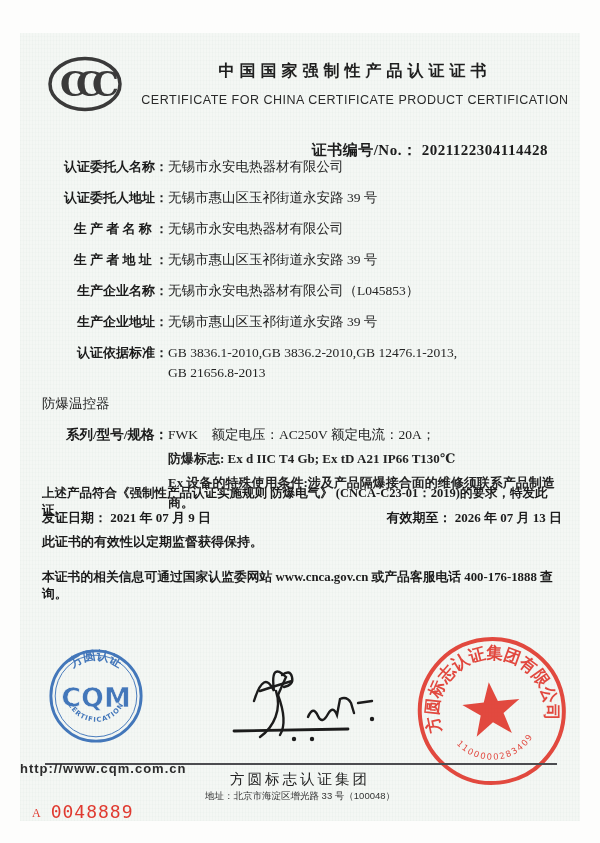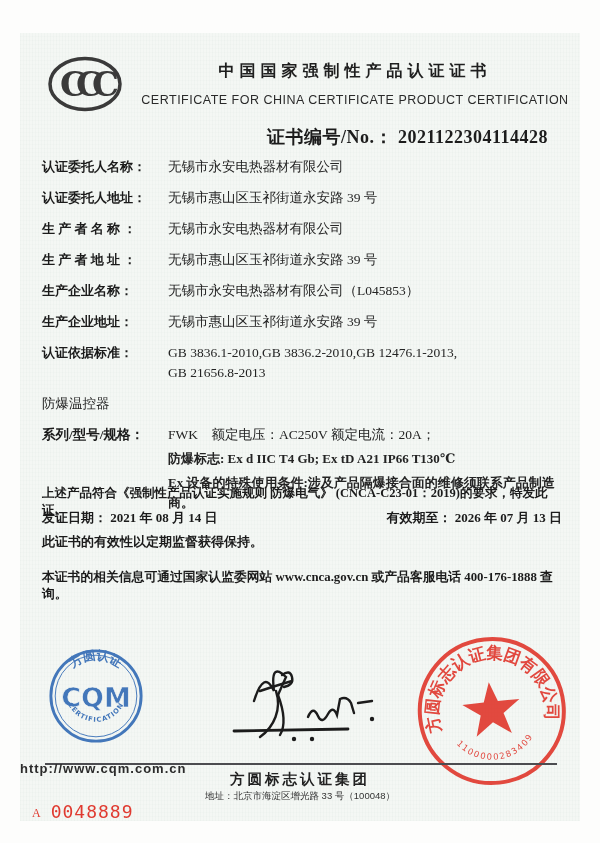--- a/index.html
+++ b/index.html
@@ -8,37 +8,37 @@
     position:absolute; left:20px; top:33px; width:560px; height:788px;
     background-color:#f4f7f4;
     background-image:repeating-linear-gradient(90deg, rgba(150,180,170,0.05) 0 1px, transparent 1px 3px),
                      repeating-linear-gradient(0deg, rgba(150,180,170,0.03) 0 1px, transparent 1px 4px);
     color:#222;
   }
   .hdr-title{ position:absolute; left:120px; top:28px; width:430px; text-align:center;
     font-size:16px; font-weight:bold; letter-spacing:5px; color:#1e1e1e;}
   .hdr-sub{ position:absolute; left:100px; top:60px; width:470px; text-align:center;
     font-size:12.5px; color:#2a2a2a; font-family:"Liberation Sans","DejaVu Sans",sans-serif; letter-spacing:0.5px;}
-  .cert-no{ position:absolute; right:32px; top:92px; font-size:18px; font-weight:bold; color:#1c1c1c; letter-spacing:0.5px;}
+  .cert-no{ position:absolute; right:32px; top:108px; font-size:15px; font-weight:bold; color:#1c1c1c; letter-spacing:0.5px;}
   .ccc-logo{ position:absolute; left:26px; top:22px; }
   .fields{ position:absolute; left:22px; top:124px; width:520px; }
   .frow{ display:flex; margin-bottom:11px; }
-  .flabel{ width:126px; flex:0 0 126px; font-weight:bold; font-size:13px; line-height:20px; color:#1b1b1b; }
+  .flabel{ width:126px; flex:0 0 126px; font-weight:bold; font-size:13px; line-height:20px; color:#1b1b1b;text-align:right; }
   .fvalue{ font-size:13.5px; line-height:20px; color:#242424; }
   .subline{ font-size:13px; line-height:20px; color:#242424; margin-top:4px;font-weight:bold;}
   .statement{ position:absolute; left:22px; top:452px; width:520px; font-size:12.5px; font-weight:bold; color:#1b1b1b;}
   .dates{ position:absolute; left:22px; top:476px; width:520px; display:flex; justify-content:space-between;
     font-size:13px; font-weight:bold; color:#1b1b1b;}
   .validity{ position:absolute; left:22px; top:500px; font-size:13px; font-weight:bold; color:#1b1b1b;}
   .infonote{ position:absolute; left:22px; top:536px; width:520px; font-size:12.8px; font-weight:bold; color:#1b1b1b;}
   .cqm-logo{ position:absolute; left:28px; top:615px; }
   .signature{ position:absolute; left:200px; top:618px; }
   .seal{ position:absolute; left:392px; top:598px; transform:rotate(-6deg); }
   .rule{ position:absolute; left:25px; top:730px; width:512px; height:2px; background:#4c4c50; }
-  .f-org{ position:absolute; left:0; top:737px; width:560px; text-align:center; font-size:14.5px; font-weight:bold; letter-spacing:3px; color:#222;}
+  .f-org{ position:absolute; left:0; top:737px; width:560px; text-align:center; font-size:14.5px; font-weight:normal; letter-spacing:3px; color:#222;}
   .f-addr{ position:absolute; left:0; top:757px; width:560px; text-align:center; font-size:9.5px; color:#333;
     font-family:"Liberation Sans","DejaVu Sans",sans-serif;}
   .f-web{ position:absolute; left:0; top:728px; width:560px; text-align:left; font-size:13px; font-weight:bold; color:#2b2b2b;
     font-family:"Liberation Sans","DejaVu Sans",sans-serif; letter-spacing:1px;}
   .serial{ position:absolute; left:12px; top:770px; color:#e03a30; display:flex; align-items:flex-end; gap:10px;}
   .serial .pre{ font-size:12px; line-height:16px;}
   .serial .num{ font-size:18px; line-height:18px; font-family:"DejaVu Sans Mono","Liberation Mono",monospace; letter-spacing:1px;}
 </style>
 </head>
 <body>
@@ -101,21 +101,21 @@
         <div class="subline">防爆标志: Ex d IIC T4 Gb; Ex tD A21 IP66 T130℃</div>
         <div class="subline">Ex 设备的特殊使用条件:涉及产品隔爆接合面的维修须联系产品制造商。</div>
       </div>
     </div>
   </div>
 
   <div class="statement">上述产品符合《强制性产品认证实施规则 防爆电气》 (CNCA-C23-01：2019)的要求，特发此证。</div>
   <div class="dates">
     <div>
       <span>发证日期：</span>
-      <span>2021 年 08 月 14 日</span>
+      <span>2021 年 07 月 9 日</span>
     </div>
     <div>
       <span>有效期至：</span>
       <span>2026 年 07 月 13 日</span>
     </div>
   </div>
   <div class="validity">此证书的有效性以定期监督获得保持。</div>
   <div class="infonote">本证书的相关信息可通过国家认监委网站 www.cnca.gov.cn 或产品客服电话 400-176-1888 查询。</div>
 
   <div class="cqm-logo">

